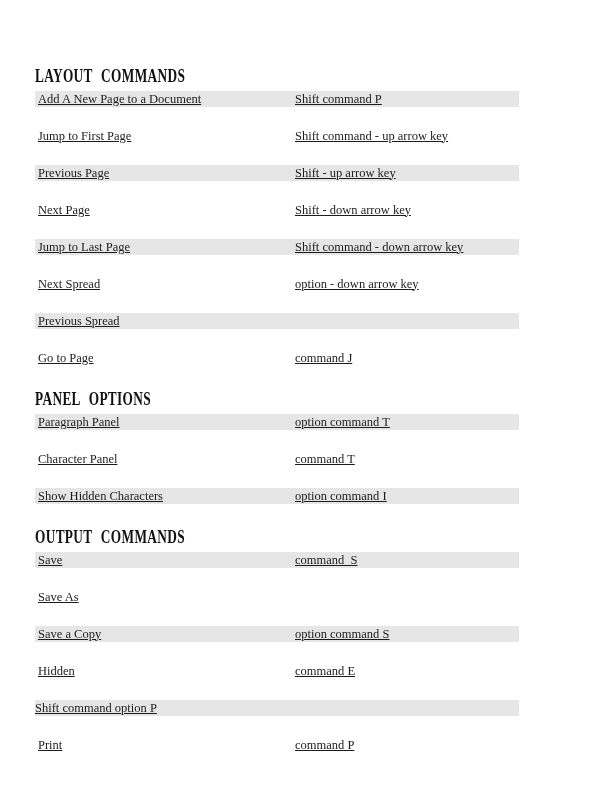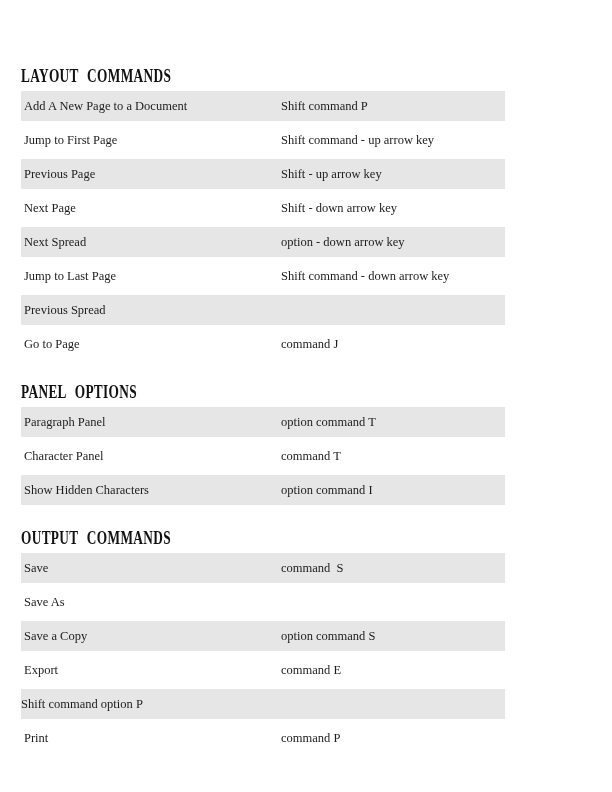--- a/index.html
+++ b/index.html
@@ -12,21 +12,21 @@
     width: 612px;
     height: 792px;
     background: #ffffff;
     font-family: "Liberation Serif", serif;
     color: #1c1c1c;
     overflow: hidden;
   }
   .content {
     position: absolute;
     top: 68px;
-    left: 21px;
+    left: 35px;
     width: 484px;
   }
   .section { margin: 0; }
   .section + .section { margin-top: 25px; }
   .section-title {
     margin: 0 0 8px 0;
     font-family: "Liberation Serif", serif;
     font-weight: 700;
     font-size: 19px;
     line-height: 15px;
@@ -34,24 +34,25 @@
     word-spacing: 7px;
     color: #111111;
     transform: scaleX(0.70);
     transform-origin: left center;
     white-space: pre;
   }
   .rows { margin: 0; }
   .row {
     display: flex;
     align-items: center;
-    height: 30px;
-    margin-bottom: 4px;
+    height: 16px;
+    margin-bottom: 21px;
     font-size: 12.5px;
     white-space: pre;
+    text-decoration: underline;
   }
   .rows .row:nth-child(odd) {
     background: var(--stripe, #e6e6e6);
   }
   .cell-command {
     width: 257px;
     padding-left: 3px;
     flex: none;
     overflow: hidden;
   }
@@ -82,27 +83,27 @@
     <span class="cell-command">Previous Page</span>
     <span class="cell-shortcut">Shift - up arrow key</span>
   </div>
 
   <div class="row">
     <span class="cell-command">Next Page</span>
     <span class="cell-shortcut">Shift - down arrow key</span>
   </div>
 
   <div class="row">
-    <span class="cell-command">Next Spread</span>
-    <span class="cell-shortcut">option - down arrow key</span>
+    <span class="cell-command">Jump to Last Page</span>
+    <span class="cell-shortcut">Shift command - down arrow key</span>
   </div>
 
   <div class="row">
-    <span class="cell-command">Jump to Last Page</span>
-    <span class="cell-shortcut">Shift command - down arrow key</span>
+    <span class="cell-command">Next Spread</span>
+    <span class="cell-shortcut">option - down arrow key</span>
   </div>
 
   <div class="row">
     <span class="cell-command">Previous Spread</span>
   </div>
 
   <div class="row">
     <span class="cell-command">Go to Page</span>
     <span class="cell-shortcut">command J</span>
   </div>
@@ -140,21 +141,21 @@
   <div class="row">
     <span class="cell-command">Save As</span>
   </div>
 
   <div class="row">
     <span class="cell-command">Save a Copy</span>
     <span class="cell-shortcut">option command S</span>
   </div>
 
   <div class="row">
-    <span class="cell-command">Export</span>
+    <span class="cell-command">Hidden</span>
     <span class="cell-shortcut">command E</span>
   </div>
 
 
   <div class="row">
     <span class="cell-shortcut">Shift command option P</span>
   </div>
 
   <div class="row">
     <span class="cell-command">Print</span>

